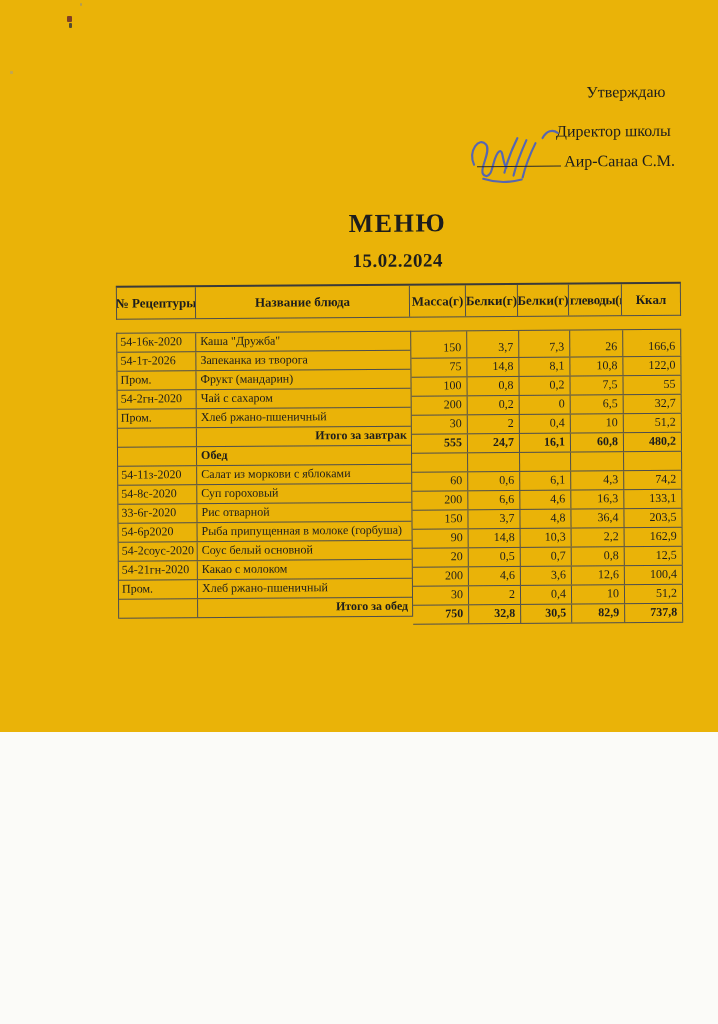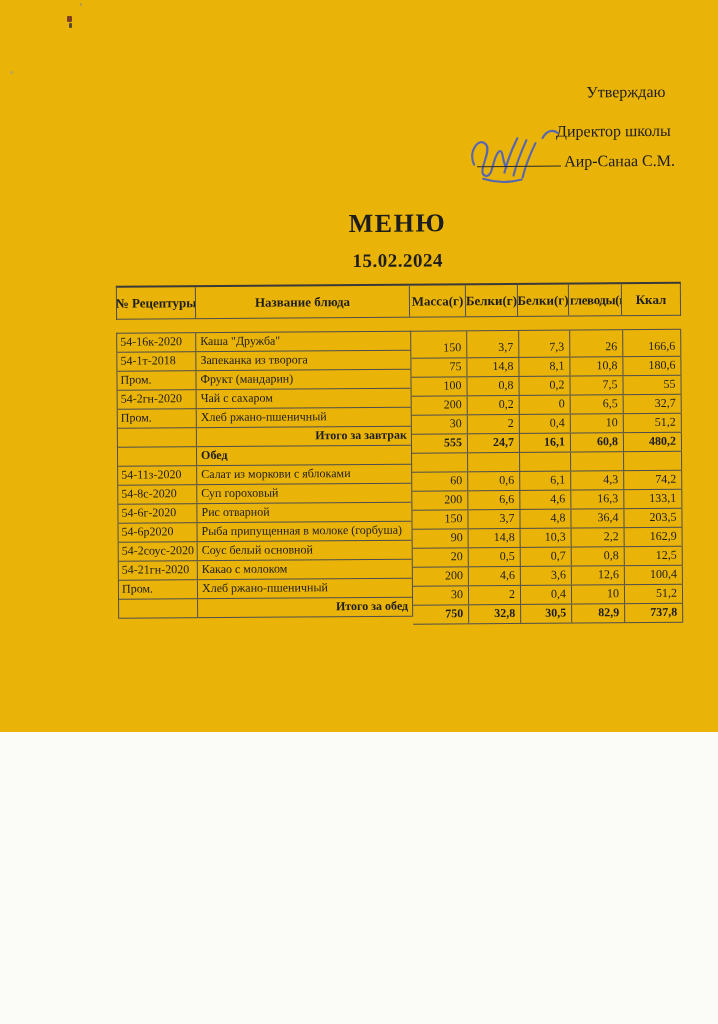--- a/index.html
+++ b/index.html
@@ -104,21 +104,21 @@
         <div class="th">Белки(г)</div>
         <div class="th carbs">глеводы(г</div>
         <div class="th">Ккал</div>
       </div>
       <div class="tbody-left">
           <div class="brow item">
             <div class="c-recipe">54-16к-2020</div>
             <div class="c-dish">Каша "Дружба"</div>
           </div>
           <div class="brow item">
-            <div class="c-recipe">54-1т-2018</div>
+            <div class="c-recipe">54-1т-2026</div>
             <div class="c-dish">Запеканка из творога</div>
           </div>
           <div class="brow item">
             <div class="c-recipe">Пром.</div>
             <div class="c-dish">Фрукт (мандарин)</div>
           </div>
           <div class="brow item">
             <div class="c-recipe">54-2гн-2020</div>
             <div class="c-dish">Чай с сахаром</div>
           </div>
@@ -136,21 +136,21 @@
           </div>
           <div class="brow item">
             <div class="c-recipe">54-11з-2020</div>
             <div class="c-dish">Салат из моркови с яблоками</div>
           </div>
           <div class="brow item">
             <div class="c-recipe">54-8с-2020</div>
             <div class="c-dish">Суп гороховый</div>
           </div>
           <div class="brow item">
-            <div class="c-recipe">54-6г-2020</div>
+            <div class="c-recipe">33-6г-2020</div>
             <div class="c-dish">Рис отварной</div>
           </div>
           <div class="brow item">
             <div class="c-recipe">54-6р2020</div>
             <div class="c-dish">Рыба припущенная в молоке (горбуша)</div>
           </div>
           <div class="brow item">
             <div class="c-recipe">54-2соус-2020</div>
             <div class="c-dish">Соус белый основной</div>
           </div>
@@ -173,21 +173,21 @@
             <div class="c-num">3,7</div>
             <div class="c-num">7,3</div>
             <div class="c-num">26</div>
             <div class="c-num">166,6</div>
           </div>
           <div class="nrow item">
             <div class="c-num">75</div>
             <div class="c-num">14,8</div>
             <div class="c-num">8,1</div>
             <div class="c-num">10,8</div>
-            <div class="c-num">180,6</div>
+            <div class="c-num">122,0</div>
           </div>
           <div class="nrow item">
             <div class="c-num">100</div>
             <div class="c-num">0,8</div>
             <div class="c-num">0,2</div>
             <div class="c-num">7,5</div>
             <div class="c-num">55</div>
           </div>
           <div class="nrow item">
             <div class="c-num">200</div>

